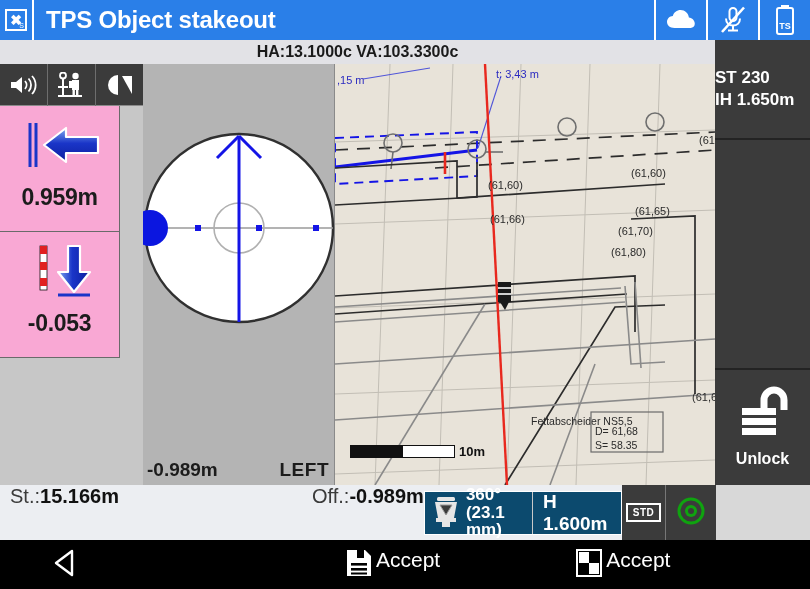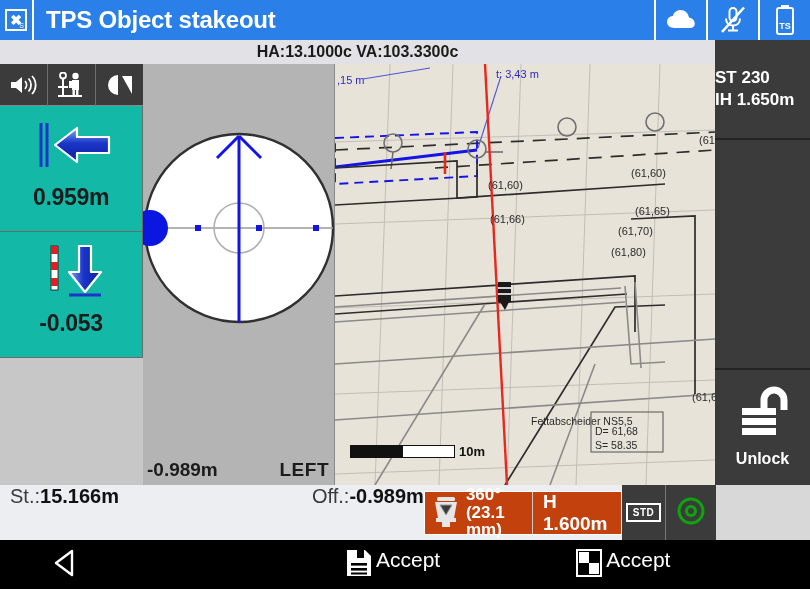--- a/index.html
+++ b/index.html
@@ -53,21 +53,21 @@
     display: flex; width: 143px; height: 42px; background: #3b3b3b;
     border-bottom: 1px solid #8a8a8a;
   }
   .tool-btn {
     flex: 1; display: flex; align-items: center; justify-content: center;
     border-right: 1px solid #6e6e6e; height: 42px;
   }
   .tool-btn:last-child { border-right: none; }
 
   .delta-card {
-    width: 143px; height: 126px; background: #14b8a6;
+    width: 120px; height: 126px; background: #f9a8d4;
     border-bottom: 1px solid #6a6a6a; border-right: 1px solid #6a6a6a;
     display: flex; flex-direction: column; align-items: center; justify-content: flex-start;
     position: relative;
   }
   .delta-icon { height: 78px; display: flex; align-items: center; justify-content: center; width: 100%; }
   .delta-value {
     font-size: 23px; font-weight: bold; color: #1c1c1c; text-align: center;
     width: 100%; padding-bottom: 7px; letter-spacing: -0.3px;
   }
 
@@ -122,21 +122,21 @@
   }
   .st-left { font-size: 20px; color: #3a3a3a; margin-left: 10px; }
   .st-left b { color: #111; }
   .st-off { font-size: 20px; color: #3a3a3a; margin-left: 193px; }
   .st-off b { color: #111; }
   .st-right {
     margin-left: auto; height: 55px; display: flex; align-items: center;
   }
   .st-darkgroup {
     height: 44px; display: flex; align-items: stretch;
-    background: #c2410c; border: 1px solid #ffffff;
+    background: #0c4a6e; border: 1px solid #ffffff;
   }
   .st-prism {
     display: flex; align-items: center; padding: 0 8px 0 6px;
     border-right: 1px solid #c9c9c9; color: #fff;
   }
   .st-prism .pt { font-size: 17px; font-weight: bold; line-height: 1.05; margin-left: 5px; }
   .st-h {
     display: flex; align-items: center; padding: 0 10px;
     color: #fff; font-size: 19px; font-weight: bold;
   }

